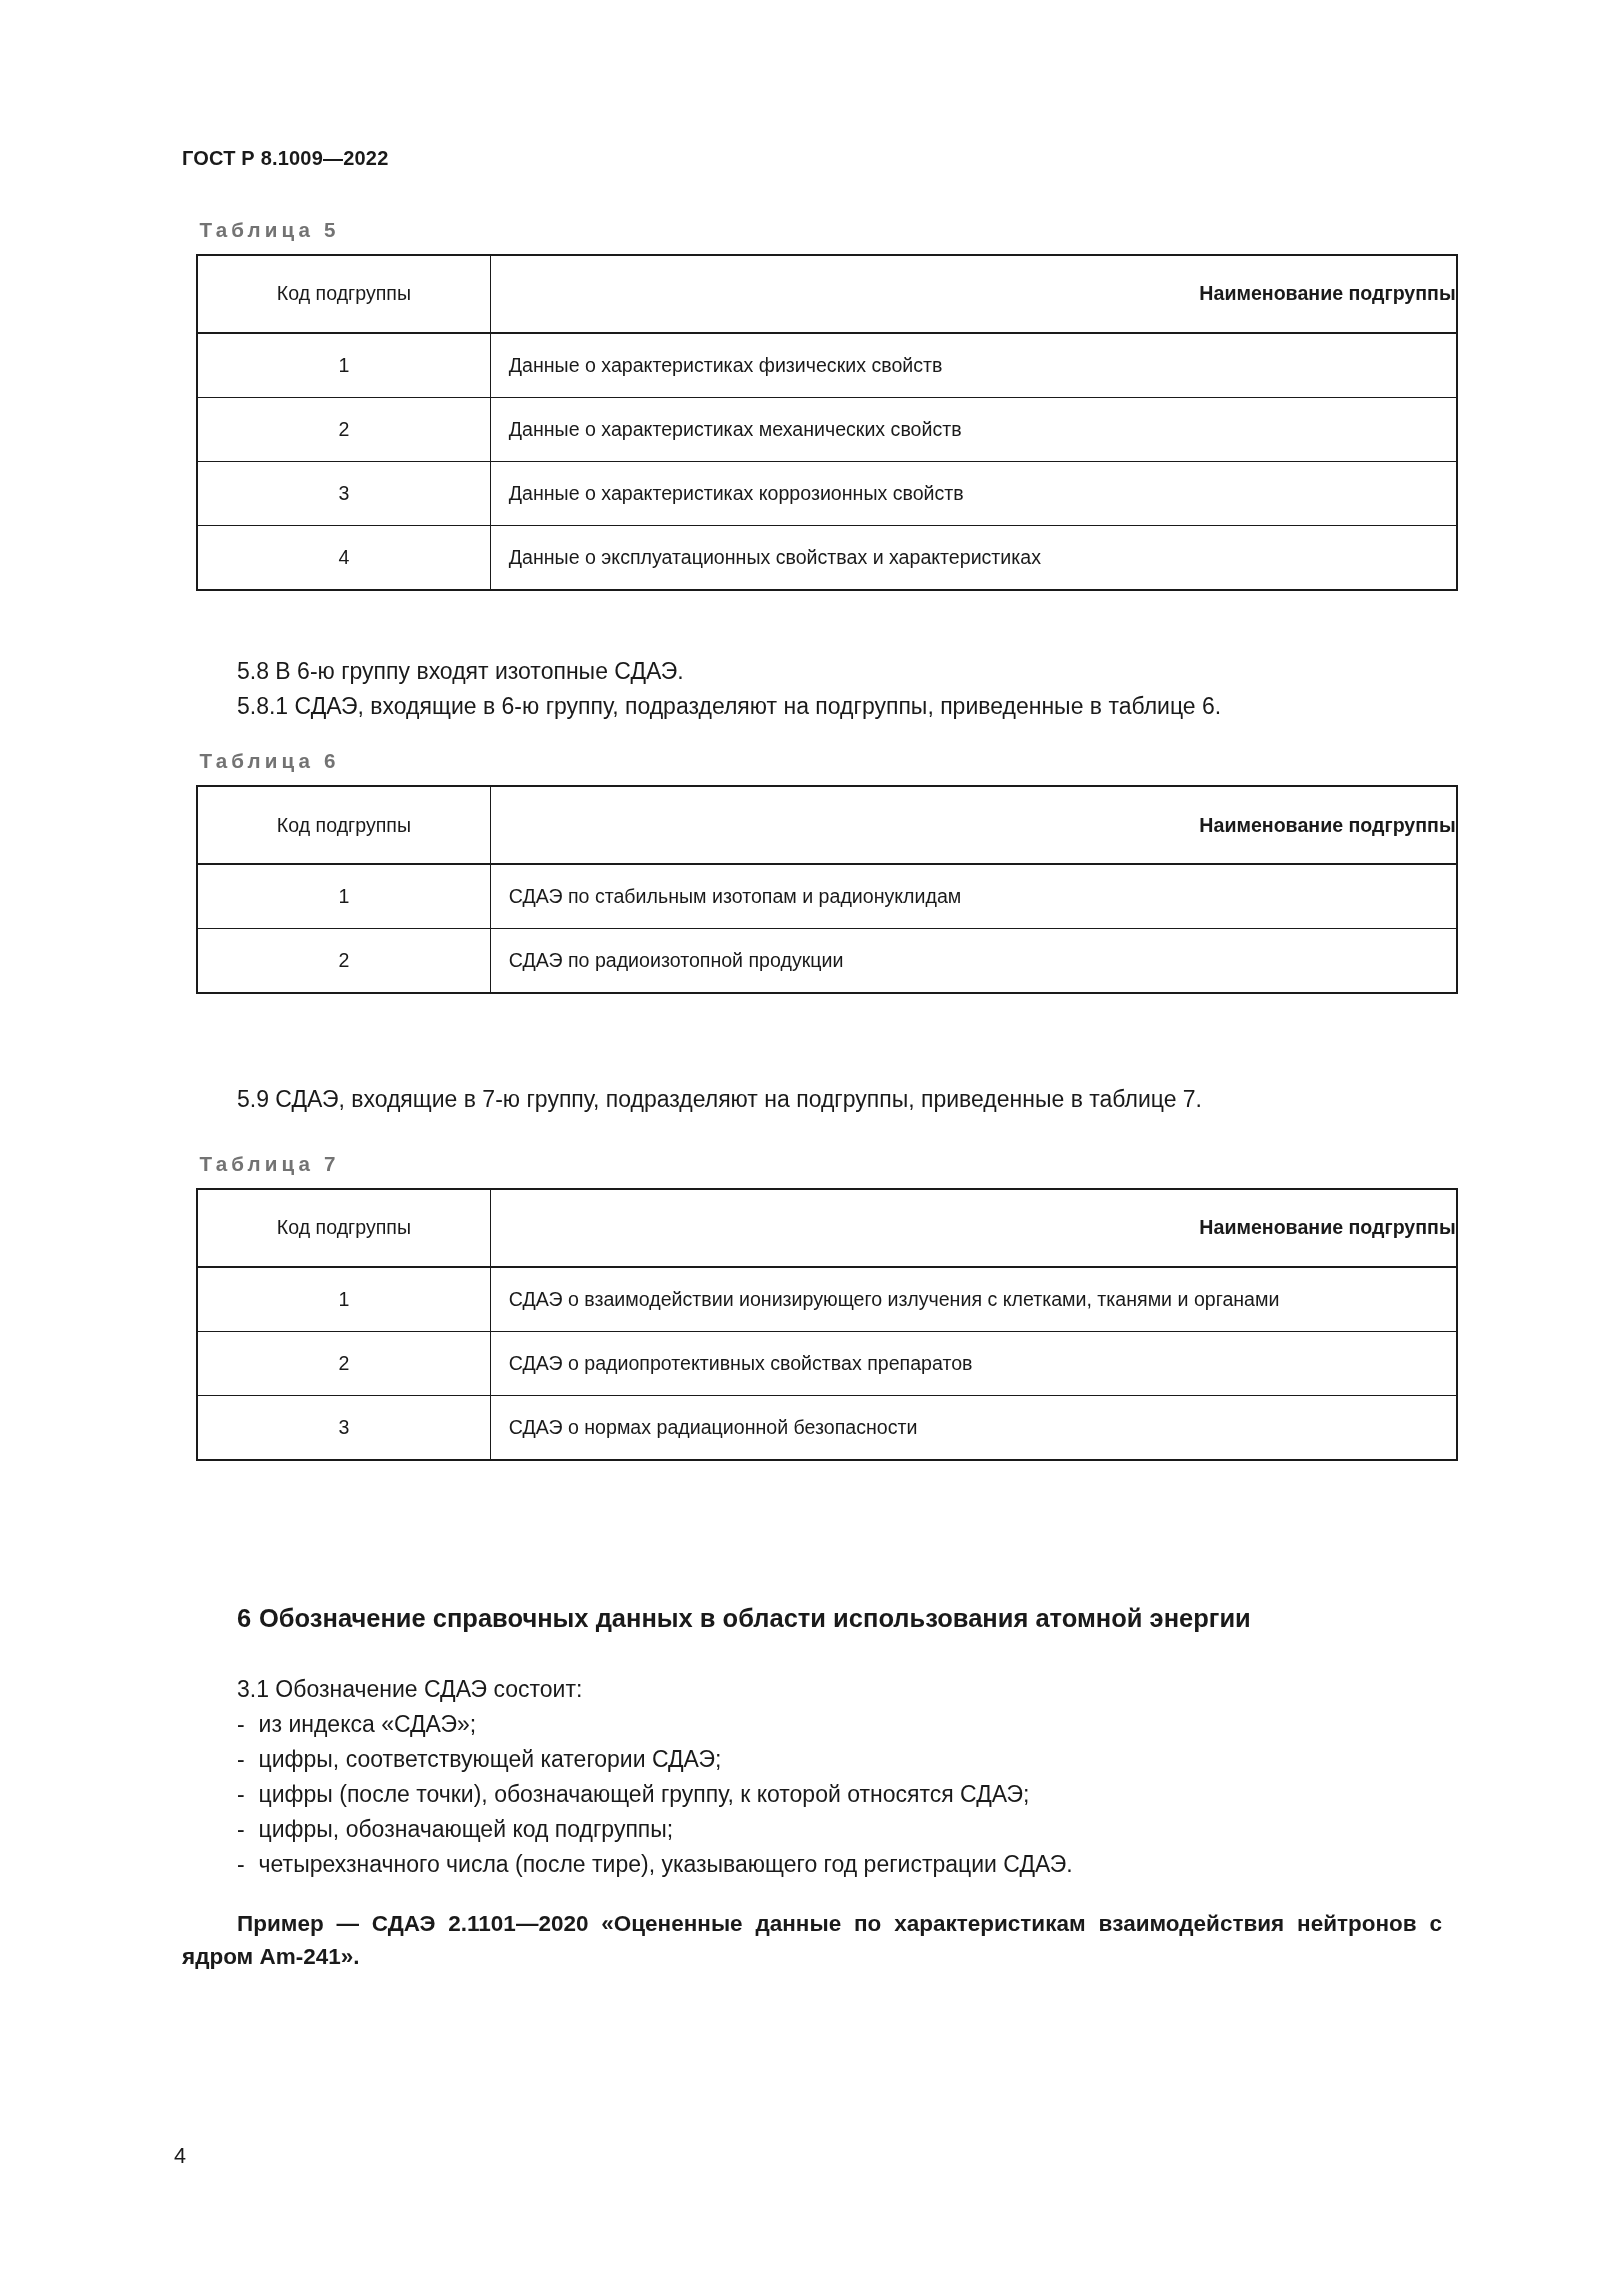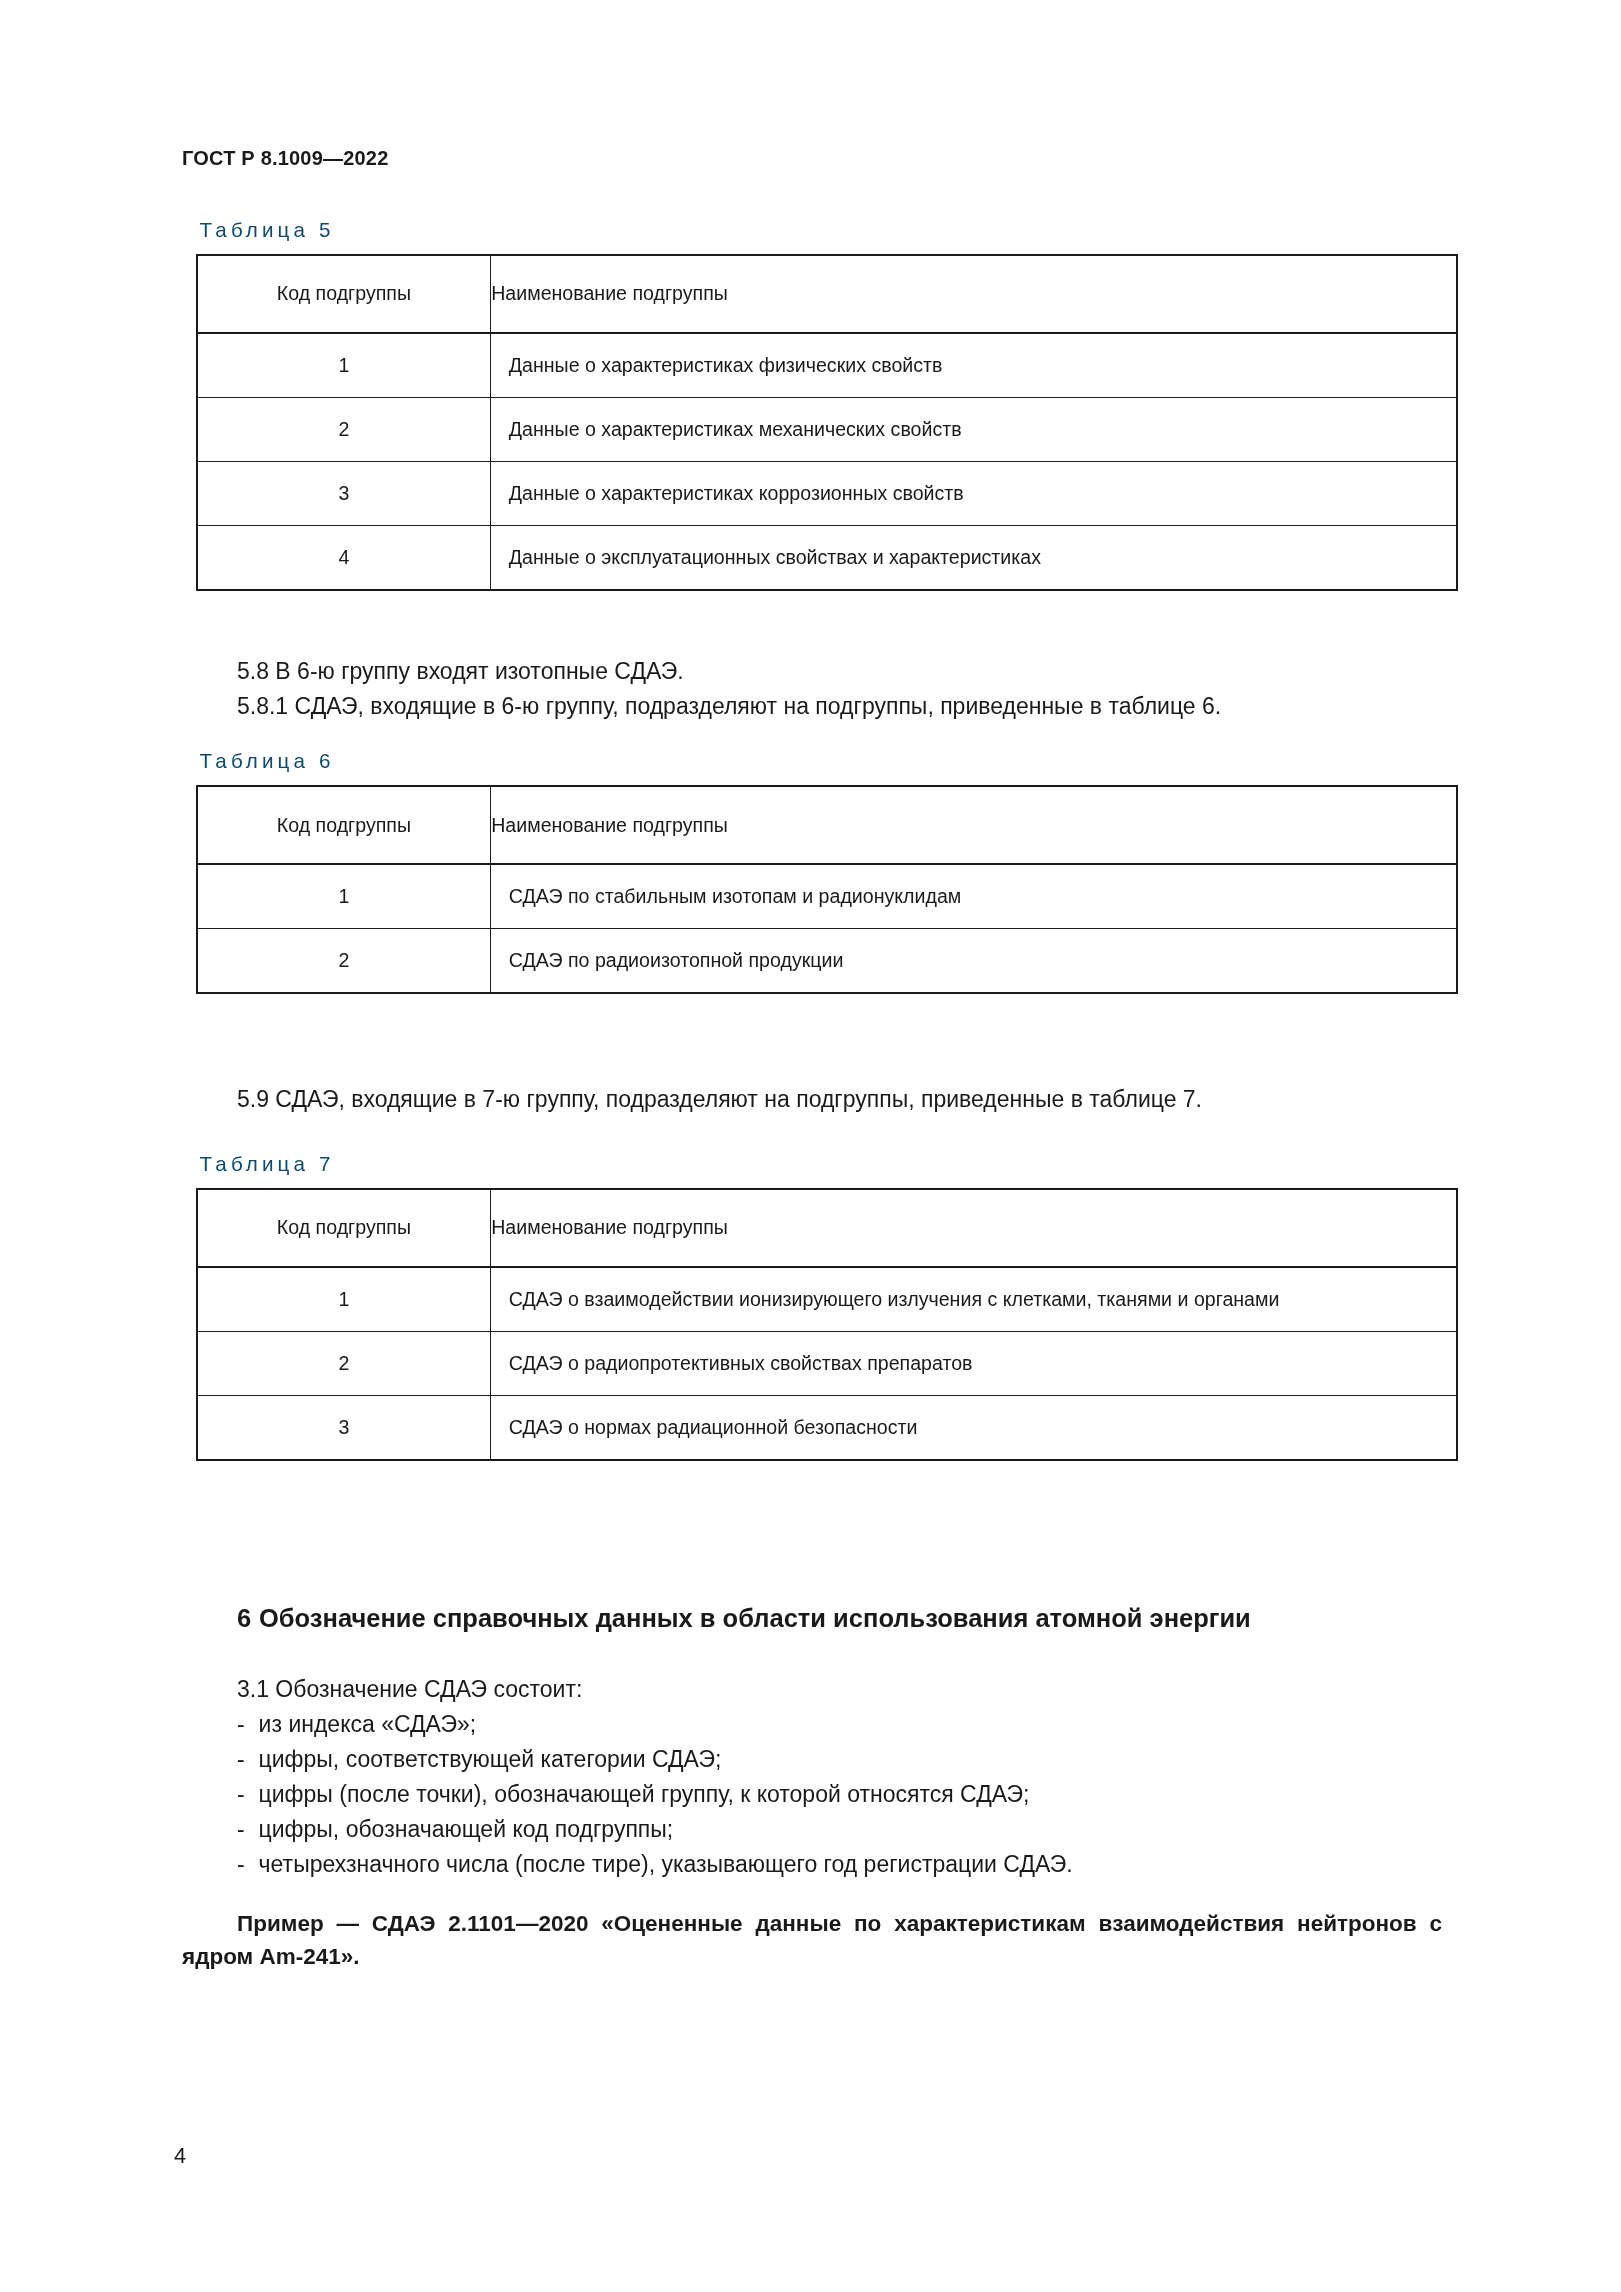--- a/index.html
+++ b/index.html
@@ -35,23 +35,24 @@
     position: absolute;
     left: 182px;
     top: 218px;
     width: 1260px;
   }
 
   
   .table-caption {
     font-size: 20.6px;
     letter-spacing: 4.1px;
-    color: #0c4a6e;
+    color: #737373;
     margin: 0 0 11.8px 17.6px;
     white-space: nowrap;
+    font-weight: bold;
   }
   .table-caption .cap-num {
     letter-spacing: 0;
   }
 
   
   table.gost {
     border-collapse: collapse;
     width: 1260px;
     table-layout: fixed;
@@ -66,21 +67,21 @@
     border: 1.5px solid #1a1a1a;
     padding: 0;
     vertical-align: middle;
     font-weight: normal;
   }
   table.gost thead th {
     height: 76px;
     border-bottom-width: 2.9px;
     text-align: center;
   }
-  table.gost thead th.h-name { text-align: left; }
+  table.gost thead th.h-name { text-align: right; font-weight: bold; }
   table.gost tbody td { height: 63px; }
   table.gost tbody td.cell-code {
     text-align: center;
   }
   table.gost tbody td.cell-name {
     text-align: left;
     padding-left: 17.6px;
   }
   table.gost tbody tr:last-child td {
     border-bottom-width: 2.9px;

